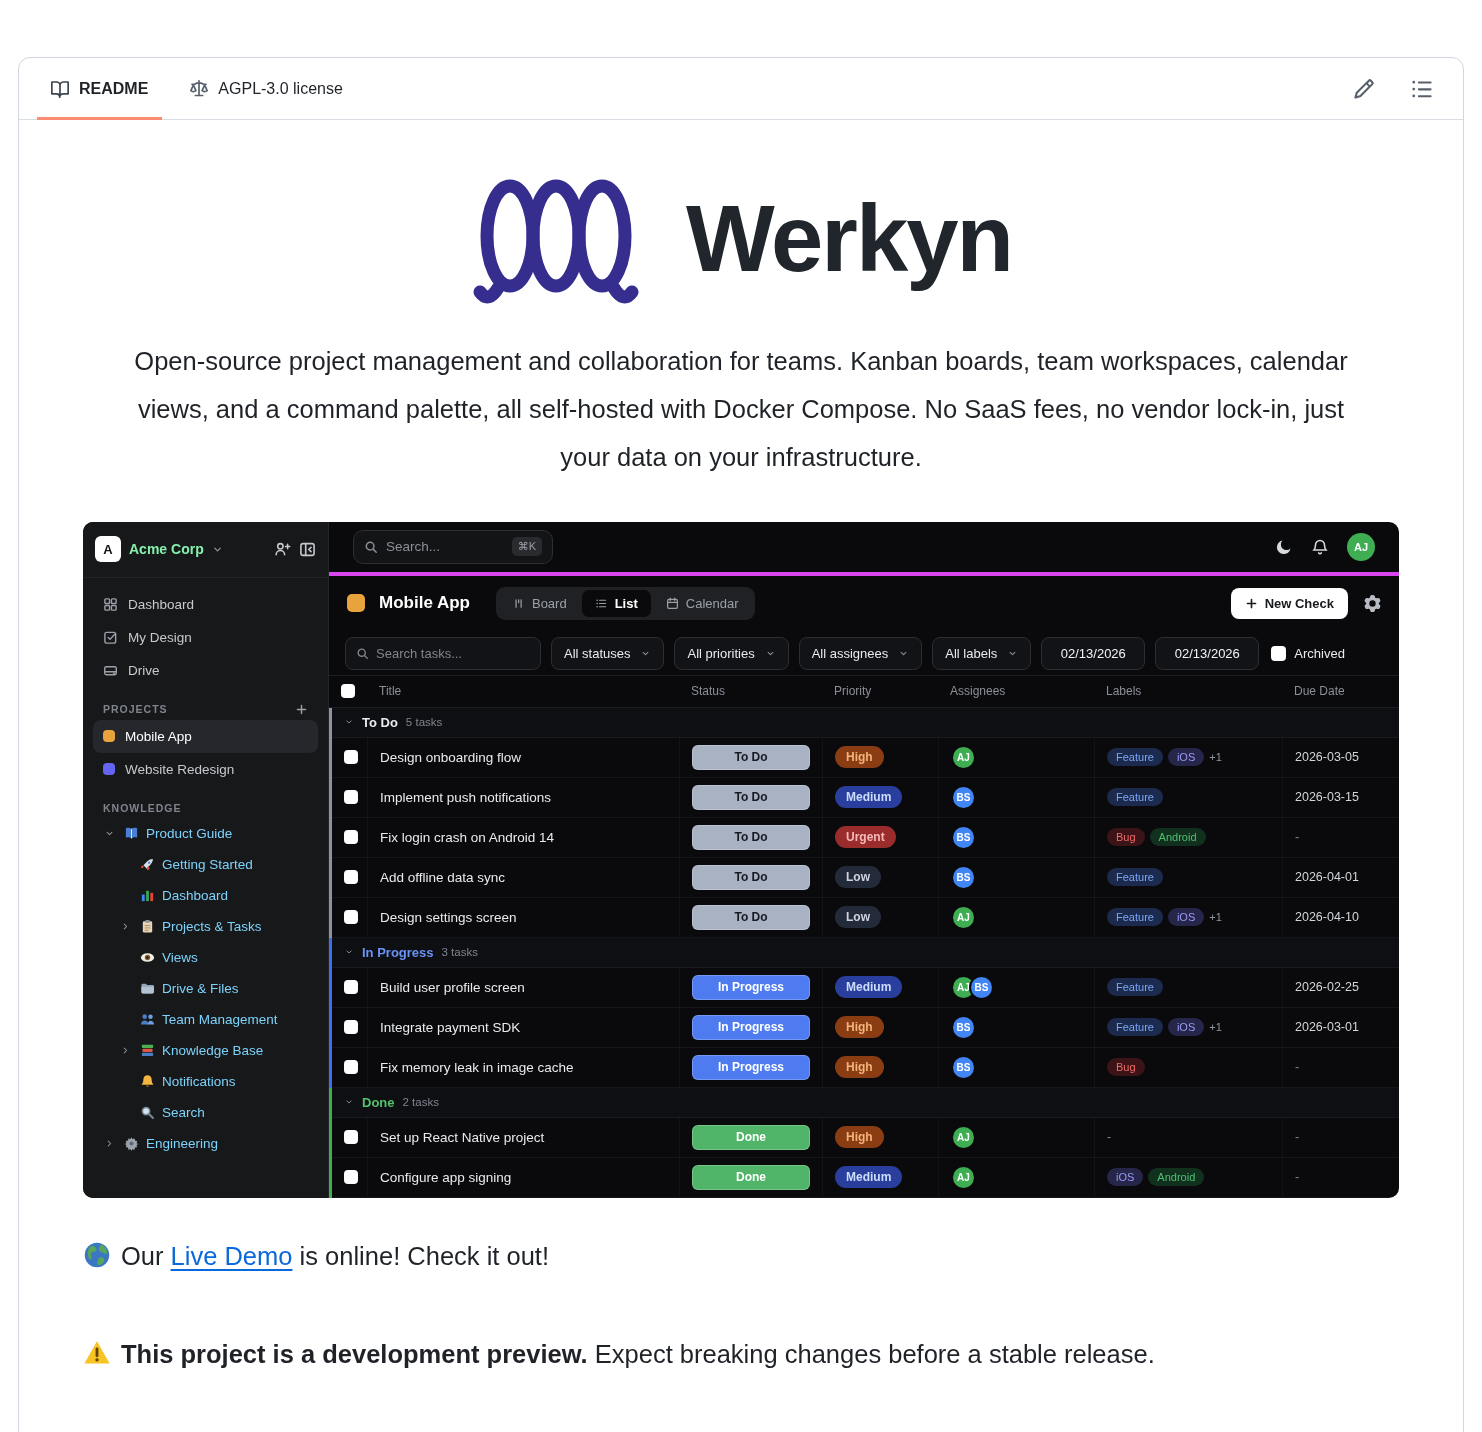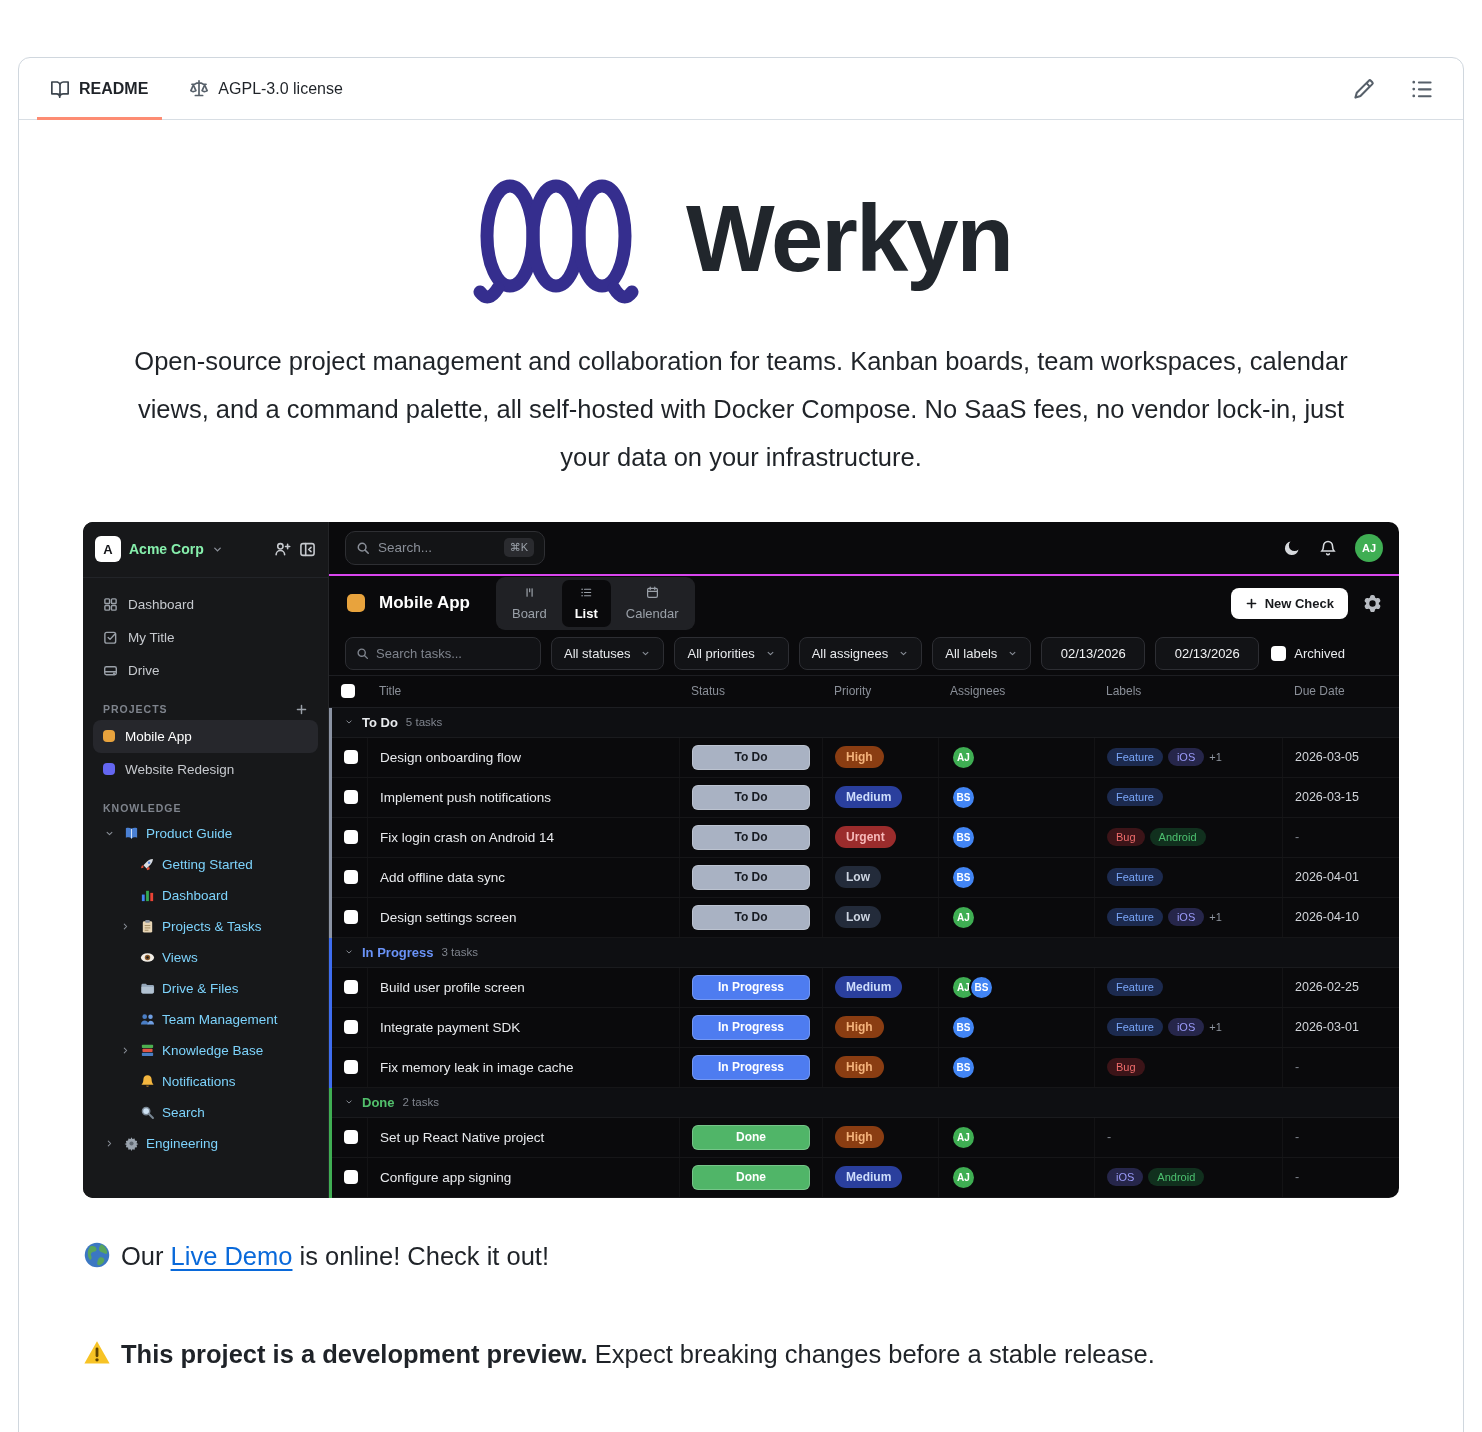--- a/index.html
+++ b/index.html
@@ -50,38 +50,38 @@
     padding:0 8px; }
   .sb-sec span.t { font-size:10.5px; letter-spacing:1px; color:#7f848d; font-weight:700; }
   .dot { width:12px; height:12px; border-radius:4px; flex-shrink:0; }
   .kn-item { height:31px; display:flex; align-items:center; gap:7px; padding:0 8px;
     border-radius:8px; color:#7dd3fc; font-size:13.5px; cursor:pointer; }
   .kn-item .chev { width:16px; display:inline-flex; justify-content:center; color:#8a8f98; }
   .kn-item.lv1 { padding-left:24px; }
 
   
   .main { flex:1; display:flex; flex-direction:column; min-width:0; }
-  .topbar { height:56px; display:flex; align-items:center; padding:0 16px;
-    border-bottom:2px solid #d946ef; }
+  .topbar { height:56px; display:flex; align-items:center; padding:0 24px;
+    border-bottom:4px solid #d946ef; }
   .searchbox { width:200px; height:34px; border:1px solid #2e2f33; background:#131416;
     border-radius:10px; display:flex; align-items:center; gap:8px; padding:0 10px; }
   .searchbox input { flex:1; min-width:0; background:transparent; border:none; outline:none;
     color:#e8eaed; font-size:13.5px; font-family:inherit; }
   .searchbox input::placeholder { color:#8a8f98; }
   .kbd { background:#2a2b2f; color:#9aa0a8; border-radius:5px; font-size:11px; padding:3px 6px; }
   .topbar-right { margin-left:auto; display:flex; align-items:center; gap:18px; }
   .avatar { width:28px; height:28px; border-radius:50%; color:#fff; font-size:11px; font-weight:700;
     display:flex; align-items:center; justify-content:center; }
 
   .proj-head { height:58px; display:flex; align-items:center; gap:14px; padding:0 18px; }
   .proj-dot { width:18px; height:18px; border-radius:5px; }
   .proj-title { font-size:17px; font-weight:700; color:#fff; margin-right:12px; }
   .views { background:#202125; border-radius:9px; padding:3px; display:flex; gap:2px; }
   .view-btn { display:flex; align-items:center; gap:7px; padding:6px 13px; border-radius:7px;
-    color:#9aa0a8; font-size:13px; font-weight:500; cursor:pointer;flex-direction:column; }
+    color:#9aa0a8; font-size:13px; font-weight:500; cursor:pointer; }
   .view-btn.active { background:#0a0a0c; color:#fff; font-weight:700; }
   .proj-right { margin-left:auto; display:flex; align-items:center; gap:16px; }
   .new-task { background:#fff; color:#17191c; border:none; border-radius:8px; padding:8px 14px;
     font-size:13px; font-weight:700; display:flex; align-items:center; gap:7px; cursor:pointer;
     font-family:inherit; }
 
   .filters { height:46px; display:flex; align-items:center; gap:10px; padding:0 16px; }
   .f-search { width:196px; height:33px; border:1px solid #2d2e33; background:#121316;
     border-radius:8px; display:flex; align-items:center; gap:7px; padding:0 10px; }
   .f-search input { flex:1; min-width:0; background:transparent; border:none; outline:none;
@@ -221,21 +221,21 @@
                 </span>
                 <span>Dashboard</span>
               </div>
               <div class="sb-item">
                 <span class="icn">
                   <svg width="15" height="15" viewBox="0 0 16 16" fill="none" stroke="currentColor" stroke-width="1.5" stroke-linecap="round" stroke-linejoin="round">
                     <rect x="2" y="2.5" width="11.5" height="11.5" rx="2"></rect>
                     <path d="M5.5 8l2 2 5-5.5"></path>
                   </svg>
                 </span>
-                <span>My Title</span>
+                <span>My Design</span>
               </div>
               <div class="sb-item">
                 <span class="icn">
                   <svg width="15" height="15" viewBox="0 0 16 16" fill="none" stroke="currentColor" stroke-width="1.5" stroke-linecap="round" stroke-linejoin="round">
                     <rect x="1.8" y="4" width="12.4" height="8.5" rx="1.8"></rect>
                     <path d="M1.8 9.4h12.4"></path>
                     <path d="M11.3 11h.9"></path>
                   </svg>
                 </span>
                 <span>Drive</span>

